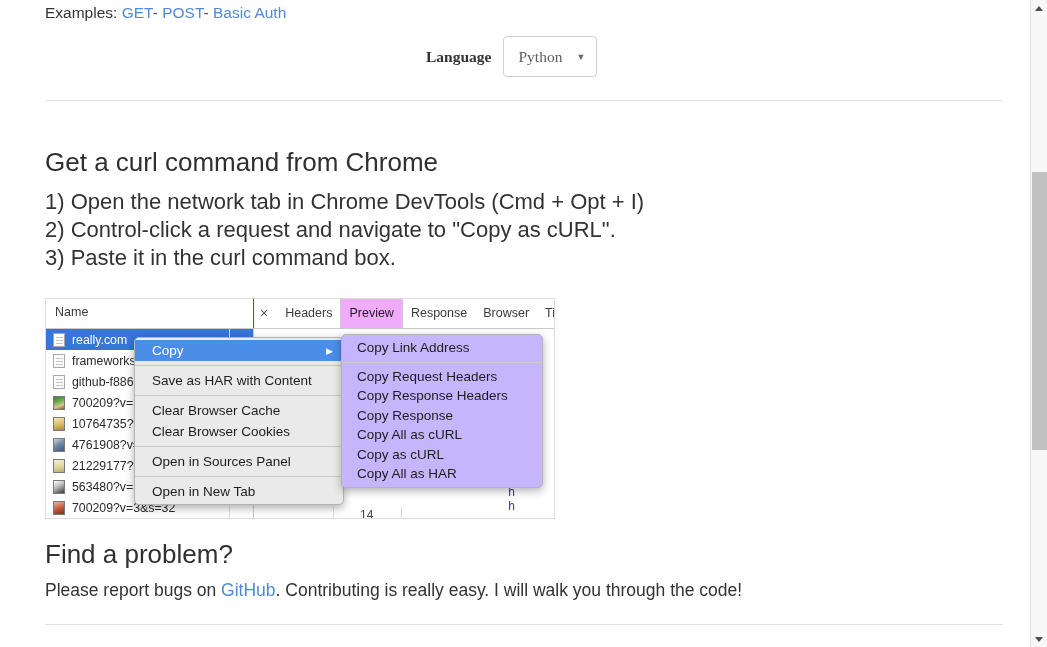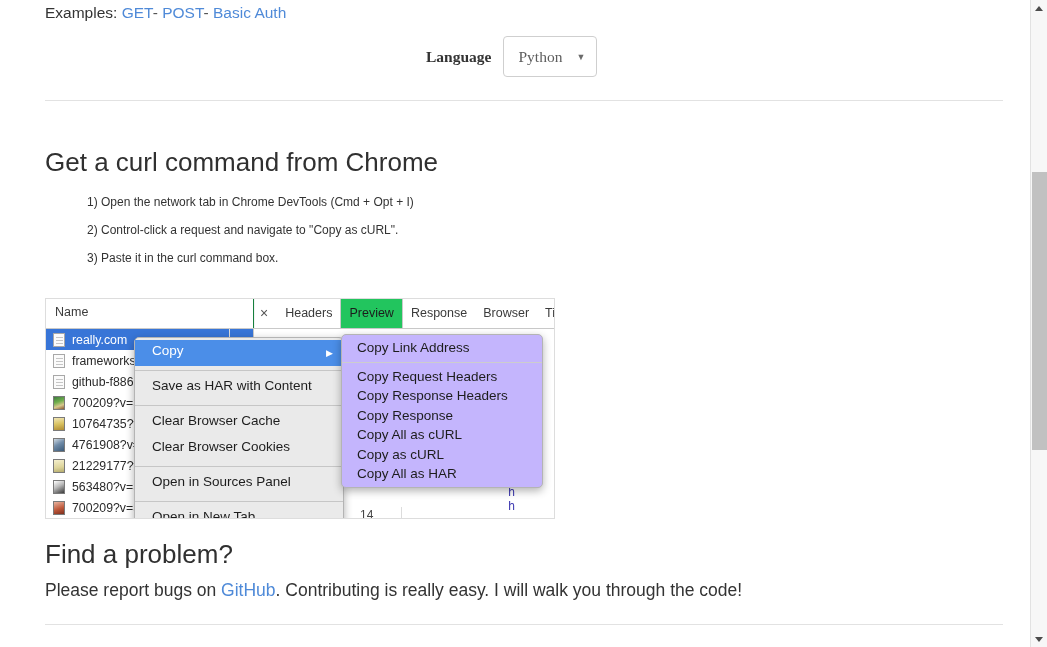--- a/index.html
+++ b/index.html
@@ -116,25 +116,24 @@
     line-height: 30px;
     white-space: nowrap;
   }
   .h2-chrome { top: 147px; }
   .h2-problem { top: 539px; }
 
   .steps {
     position: absolute;
     left: 15px;
     top: 188px;
-    font-size: 12px;
+    font-size: 22px;
     color: #333333;
     line-height: 28px;
     white-space: nowrap;
-    margin-left: 42px;
   }
   .steps div { white-space: nowrap; }
 
   .bugline {
     position: absolute;
     left: 15px;
     top: 578px;
     font-size: 17.5px;
     color: #333333;
     line-height: 24px;
@@ -201,21 +200,21 @@
   .dt-tab {
     font-size: 12.5px;
     color: #3b3b3b;
     padding: 0 8px;
     line-height: 29px;
     height: 29px;
     cursor: pointer;
     white-space: nowrap;
   }
   .dt-tab.active {
-    background: #22c55e;
+    background: #f0abfc;
     border-left: 1px solid #c9c9c9;
     border-right: 1px solid #c9c9c9;
     font-weight: normal;
     color: #1c1c1c;
   }
 
   
   .dt-body {
     position: absolute;
     left: 0;
@@ -306,21 +305,21 @@
     width: 210px;
     background: #eaeaea;
     border: 1px solid #b4b4b4;
     border-radius: 5px;
     box-shadow: 0 3px 9px rgba(0,0,0,0.32);
     padding: 2px 0;
     z-index: 30;
   }
   .ctx-item {
     position: relative;
-    height: 26px;
+    height: 21px;
     line-height: 21px;
     padding: 0 10px 0 17px;
     font-size: 13.5px;
     color: #1d1d1d;
     white-space: nowrap;
     cursor: pointer;
   }
   .ctx-item.highlight {
     background: #4b8ee8;
     color: #ffffff;

